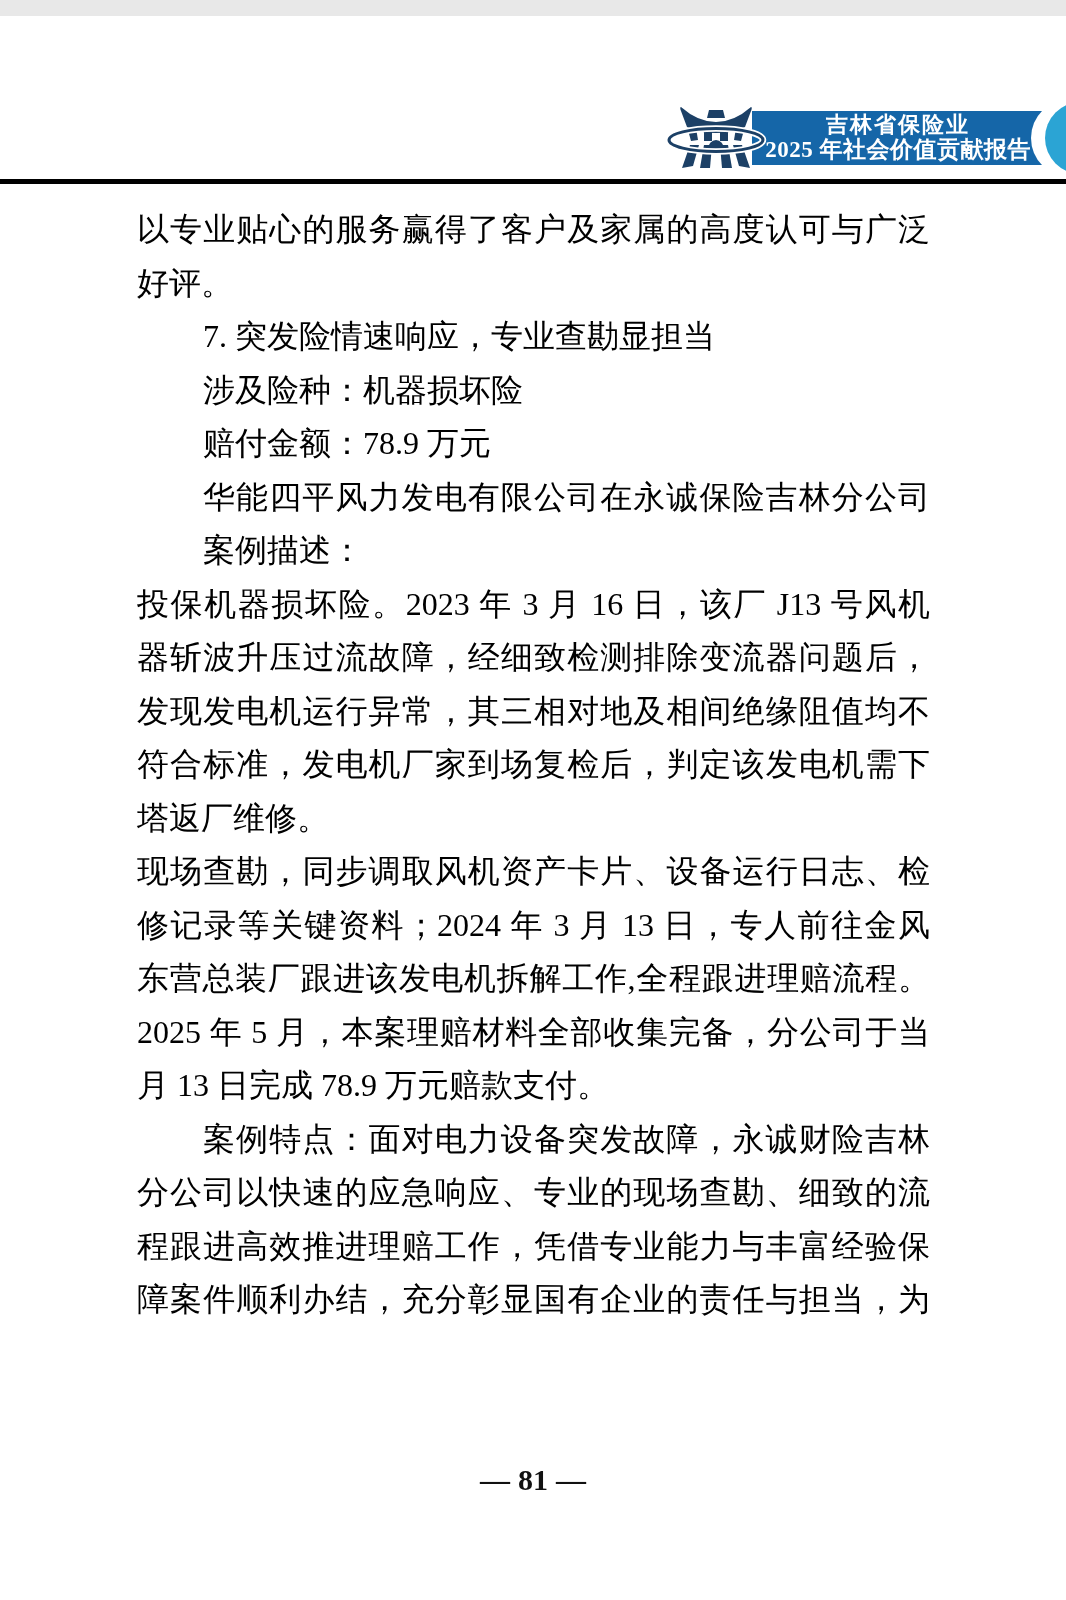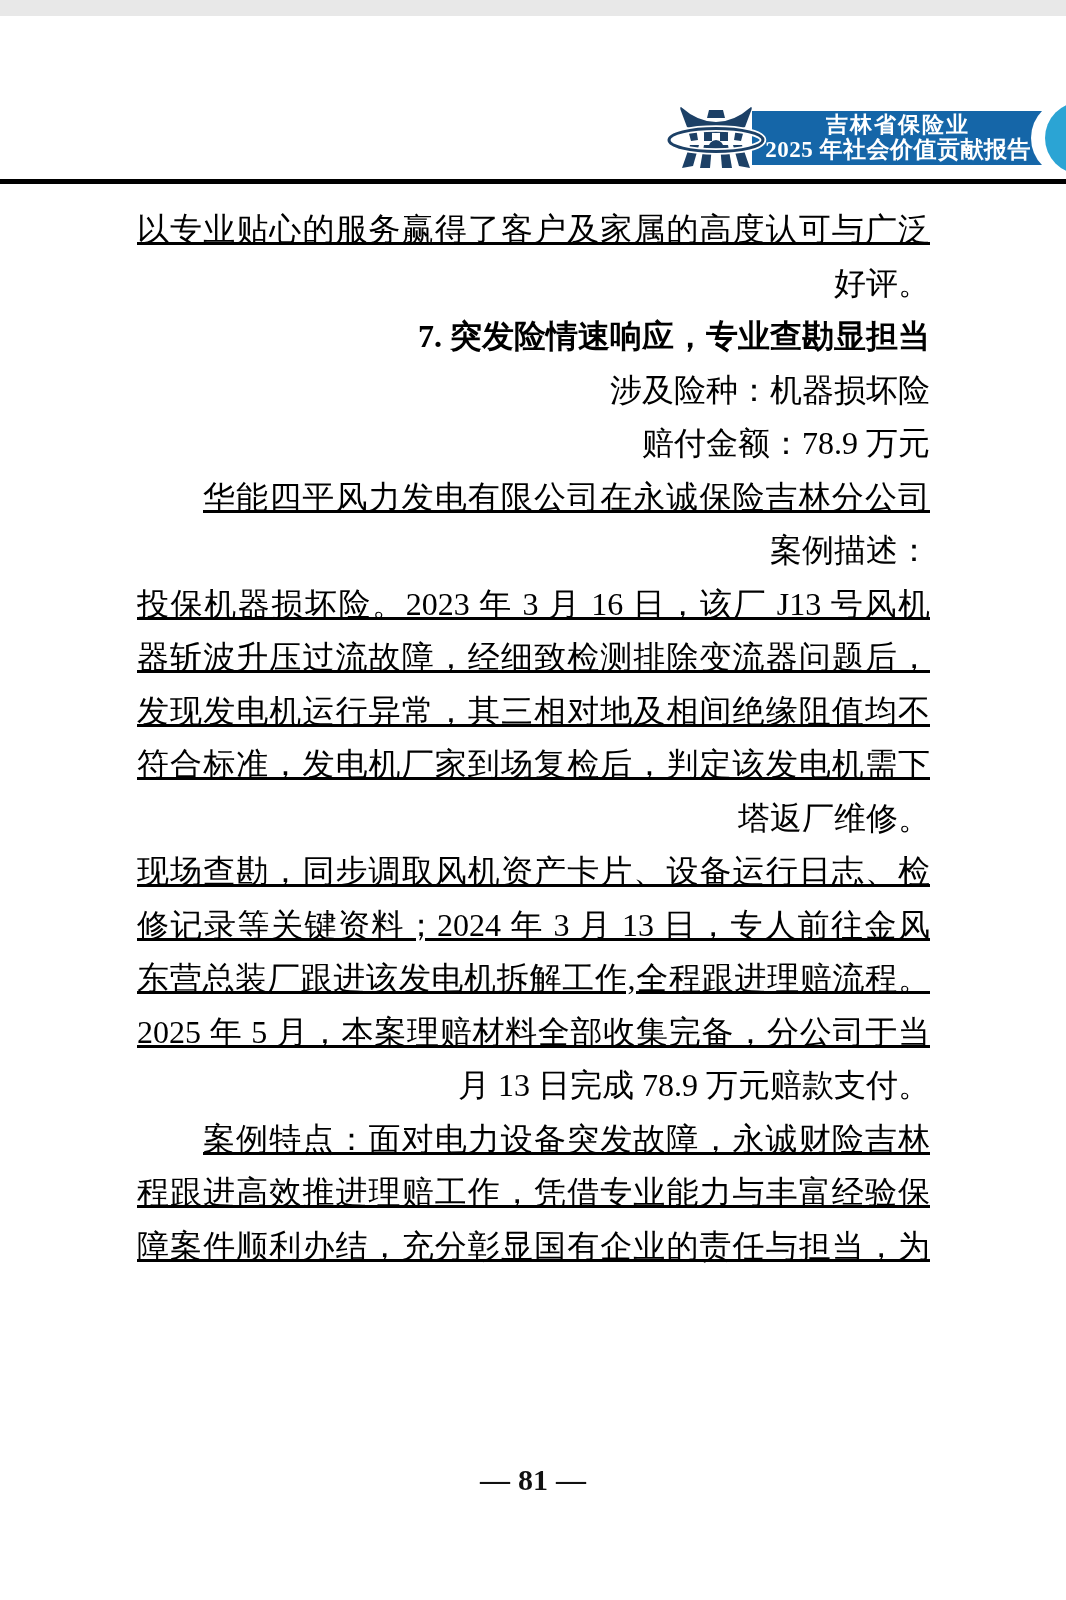--- a/index.html
+++ b/index.html
@@ -47,30 +47,28 @@
   }
   
   .textblock{
     position:absolute;left:137px;top:187px;width:793px;
   }
   .line{
     font-size:32px;
     height:53.5px;line-height:53.5px;
     white-space:normal;
     overflow:visible;
-    text-align:right;
   }
   .line.just{
     text-align:justify;
     text-align-last:justify;
     text-justify:inter-character;
-    text-decoration:underline;
   }
   .line.indent{padding-left:66px;}
-  .line.bold{font-weight:bold;}
+  .line.bold{font-weight:normal;}
   
   .pagefooter{
     position:absolute;left:0;top:1445px;width:1066px;
     display:flex;justify-content:center;align-items:center;gap:8px;
     font-size:30px;font-weight:bold;color:#111111;
     line-height:38px;
   }
 </style>
 </head>
 <body>
@@ -130,20 +128,21 @@
       <div class="line just">器斩波升压过流故障，经细致检测排除变流器问题后，</div>
       <div class="line just">发现发电机运行异常，其三相对地及相间绝缘阻值均不</div>
       <div class="line just">符合标准，发电机厂家到场复检后，判定该发电机需下</div>
       <div class="line">塔返厂维修。</div>
       <div class="line just">现场查勘，同步调取风机资产卡片、设备运行日志、检</div>
       <div class="line just">修记录等关键资料；2024 年 3 月 13 日，专人前往金风</div>
       <div class="line just">东营总装厂跟进该发电机拆解工作,全程跟进理赔流程。</div>
       <div class="line just">2025 年 5 月，本案理赔材料全部收集完备，分公司于当</div>
       <div class="line">月 13 日完成 78.9 万元赔款支付。</div>
       <div class="line just indent">案例特点：面对电力设备突发故障，永诚财险吉林</div>
+      <div class="line just">分公司以快速的应急响应、专业的现场查勘、细致的流</div>
       <div class="line just">程跟进高效推进理赔工作，凭借专业能力与丰富经验保</div>
       <div class="line just">障案件顺利办结，充分彰显国有企业的责任与担当，为</div>
     </main>
 
   <footer class="pagefooter">
     <span>—</span>
     <span>81</span>
     <span>—</span>
   </footer>
 

